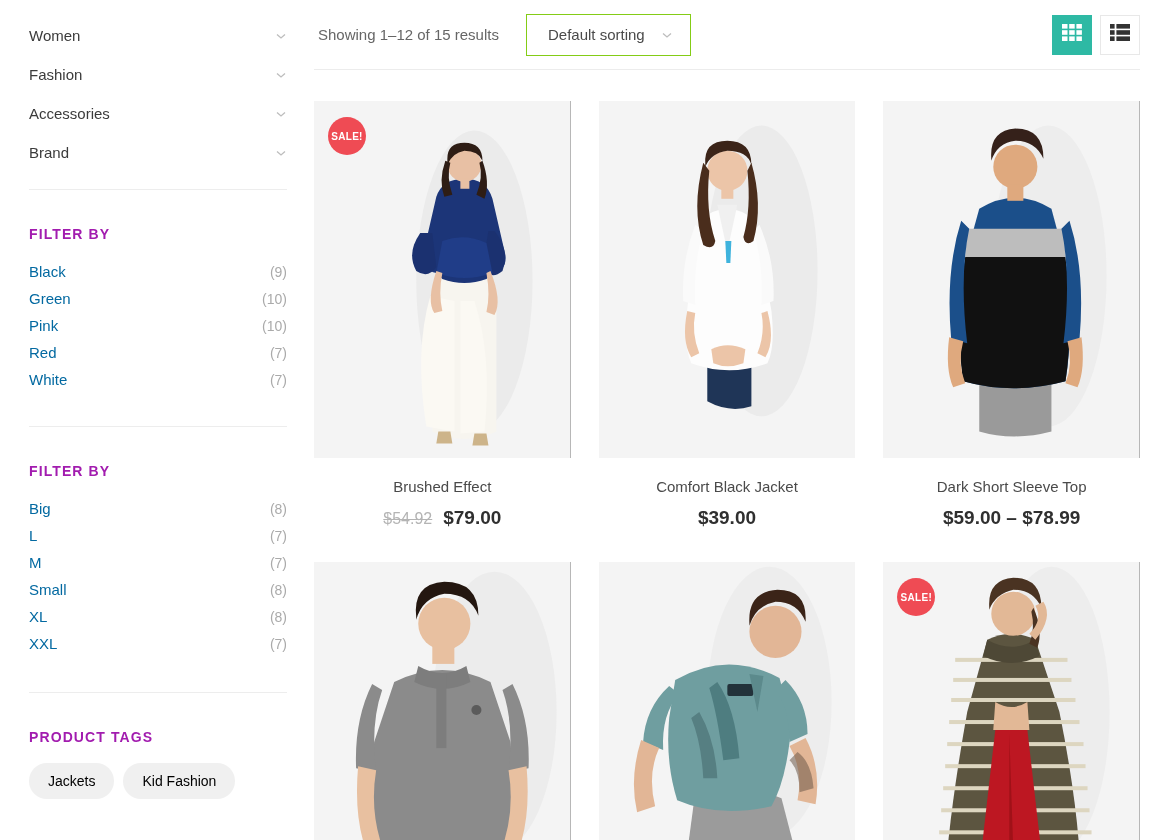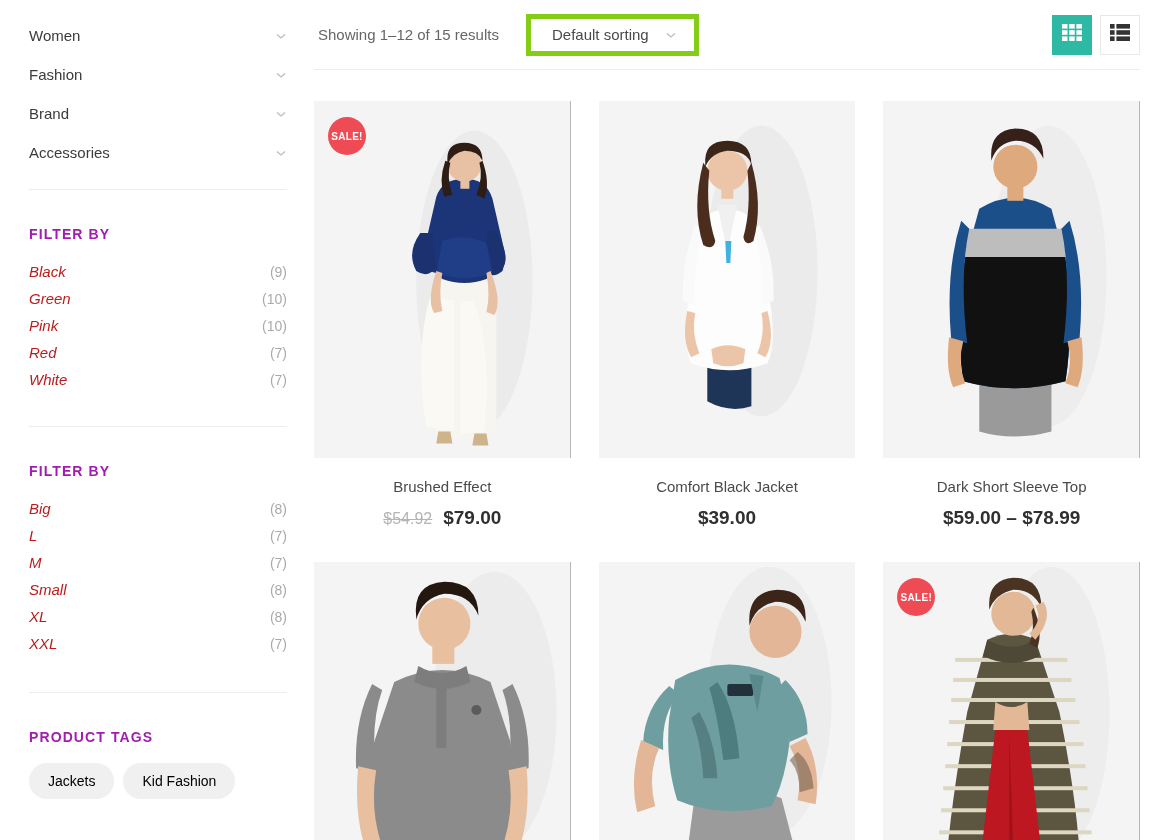--- a/index.html
+++ b/index.html
@@ -26,21 +26,21 @@
 
   .widget-title {
     font-size:14px; font-weight:bold; letter-spacing:1.1px;
     color:#a21caf; text-transform:uppercase;
     margin-top:36px; margin-bottom:16px;
   }
   .filter-row {
     display:flex; align-items:center; justify-content:space-between;
     height:27px; cursor:pointer;
   }
-  .filter-row .fname { font-size:15px; color:#b91c1c;font-style:italic; }
+  .filter-row .fname { font-size:15px; color:#0369a1; }
   .filter-row .fcount { font-size:14px; color:#aaaaaa; }
 
   .sec-div { height:1px; background:#ededed; }
   .gap-a { height:33px; }
   .gap-b { height:35px; }
 
   .tags { display:flex; flex-wrap:wrap; gap:9px; margin-top:18px; }
   .tag {
     background:#f0f0f0; border-radius:20px;
     padding:10px 19px; font-size:14px; color:#000000; cursor:pointer;
@@ -48,21 +48,21 @@
   }
 
   
   .main { flex:1; padding:0 19px 0 4px; }
   .toolbar {
     display:flex; align-items:center;
     height:69px; padding-left:4px;justify-content:space-between;
   }
   .result-count { font-size:15px; color:#666; }
   .sorting {
-    margin-left:27px; border:5px solid #84cc16; background:#fff;
+    margin-left:27px; border:1px solid #84cc16; background:#fff;
     height:42px; display:flex; align-items:center; gap:16px;
     padding:0 17px 0 21px; cursor:pointer;
   }
   .sorting .sval { font-size:15px; color:#4a4a4a; }
   .view-toggle { margin-left:auto; display:flex; gap:8px; }
   .vbtn {
     width:40px; height:40px; display:flex; align-items:center; justify-content:center;
     cursor:pointer; border:1px solid #e8e8e8; background:#fff;
   }
   .vbtn.active { background:#2eb9a4; border-color:#2eb9a4; }
@@ -118,29 +118,29 @@
       </div>
       <div class="cat-item">
         <span class="label">Fashion</span>
         <span class="chev">
           <svg width="12" height="12" viewBox="0 0 12 12">
               <path d="M2 4.5 L6 8 L10 4.5" fill="none" stroke="#bdbdbd" stroke-width="1.3"></path>
             </svg>
         </span>
       </div>
       <div class="cat-item">
-        <span class="label">Brand</span>
+        <span class="label">Accessories</span>
         <span class="chev">
           <svg width="12" height="12" viewBox="0 0 12 12">
               <path d="M2 4.5 L6 8 L10 4.5" fill="none" stroke="#bdbdbd" stroke-width="1.3"></path>
             </svg>
         </span>
       </div>
       <div class="cat-item">
-        <span class="label">Accessories</span>
+        <span class="label">Brand</span>
         <span class="chev">
           <svg width="12" height="12" viewBox="0 0 12 12">
               <path d="M2 4.5 L6 8 L10 4.5" fill="none" stroke="#bdbdbd" stroke-width="1.3"></path>
             </svg>
         </span>
       </div>
     </div>
 
     <div class="divider"></div>
 

